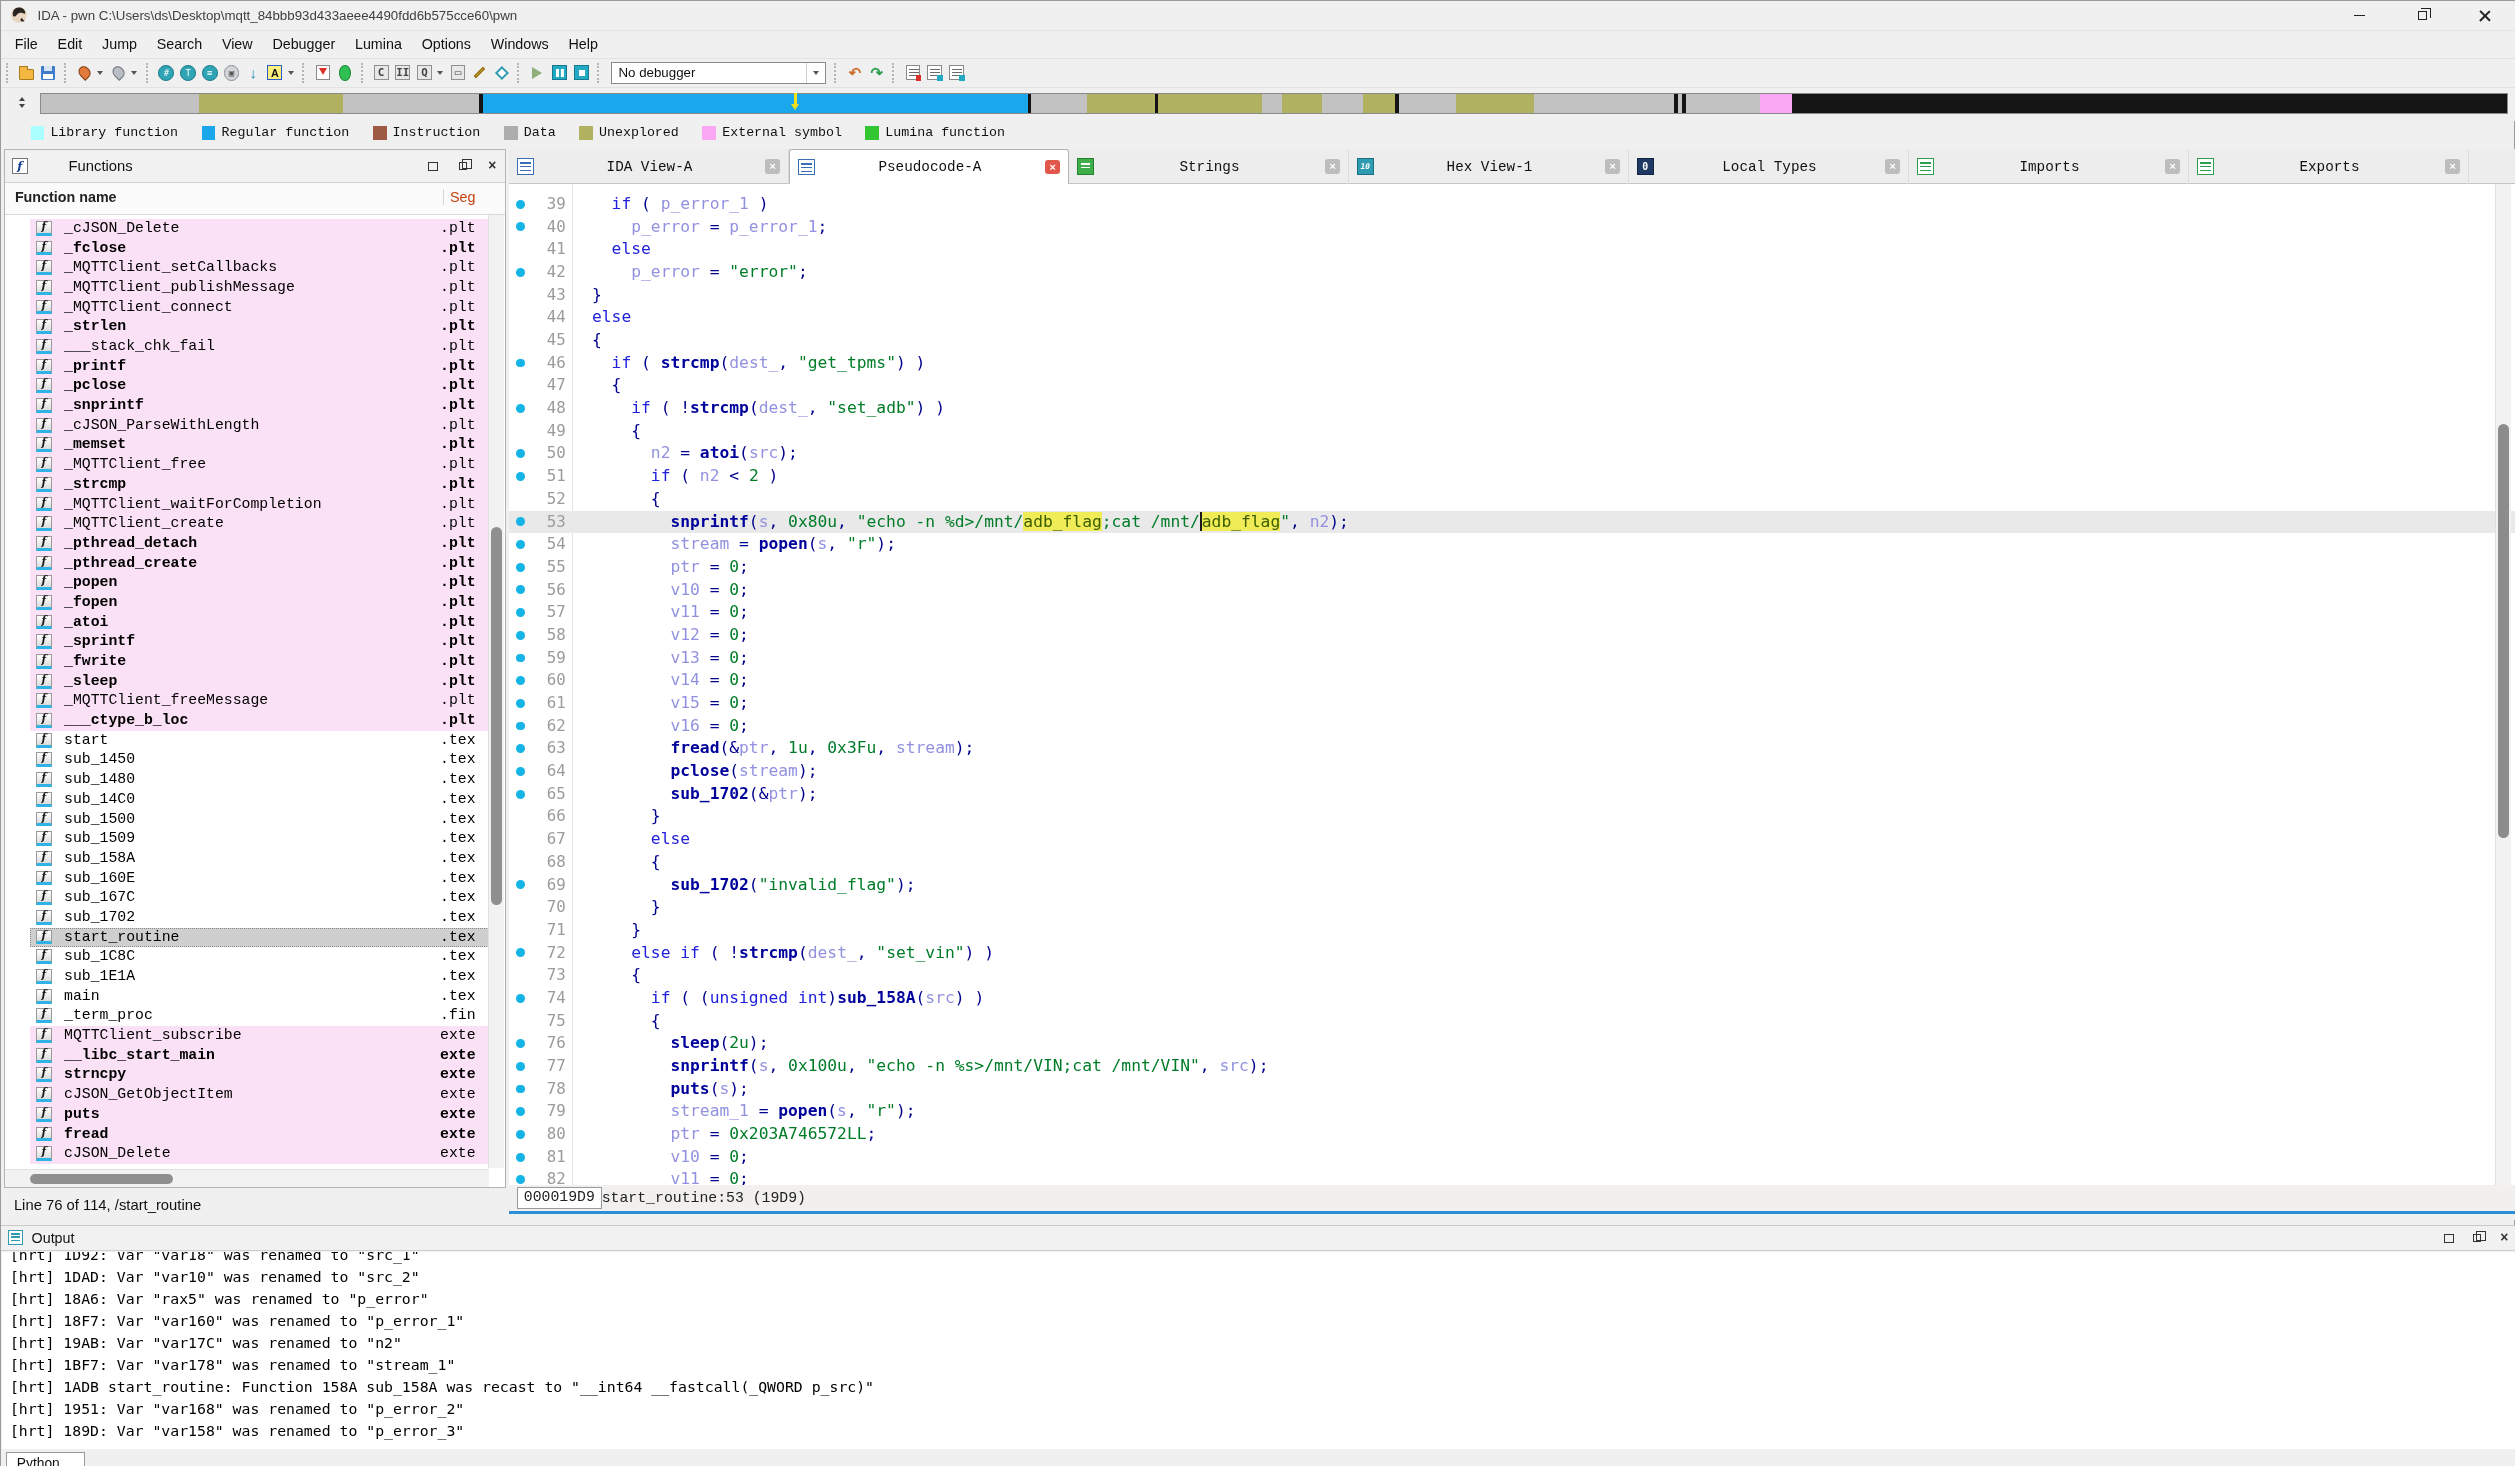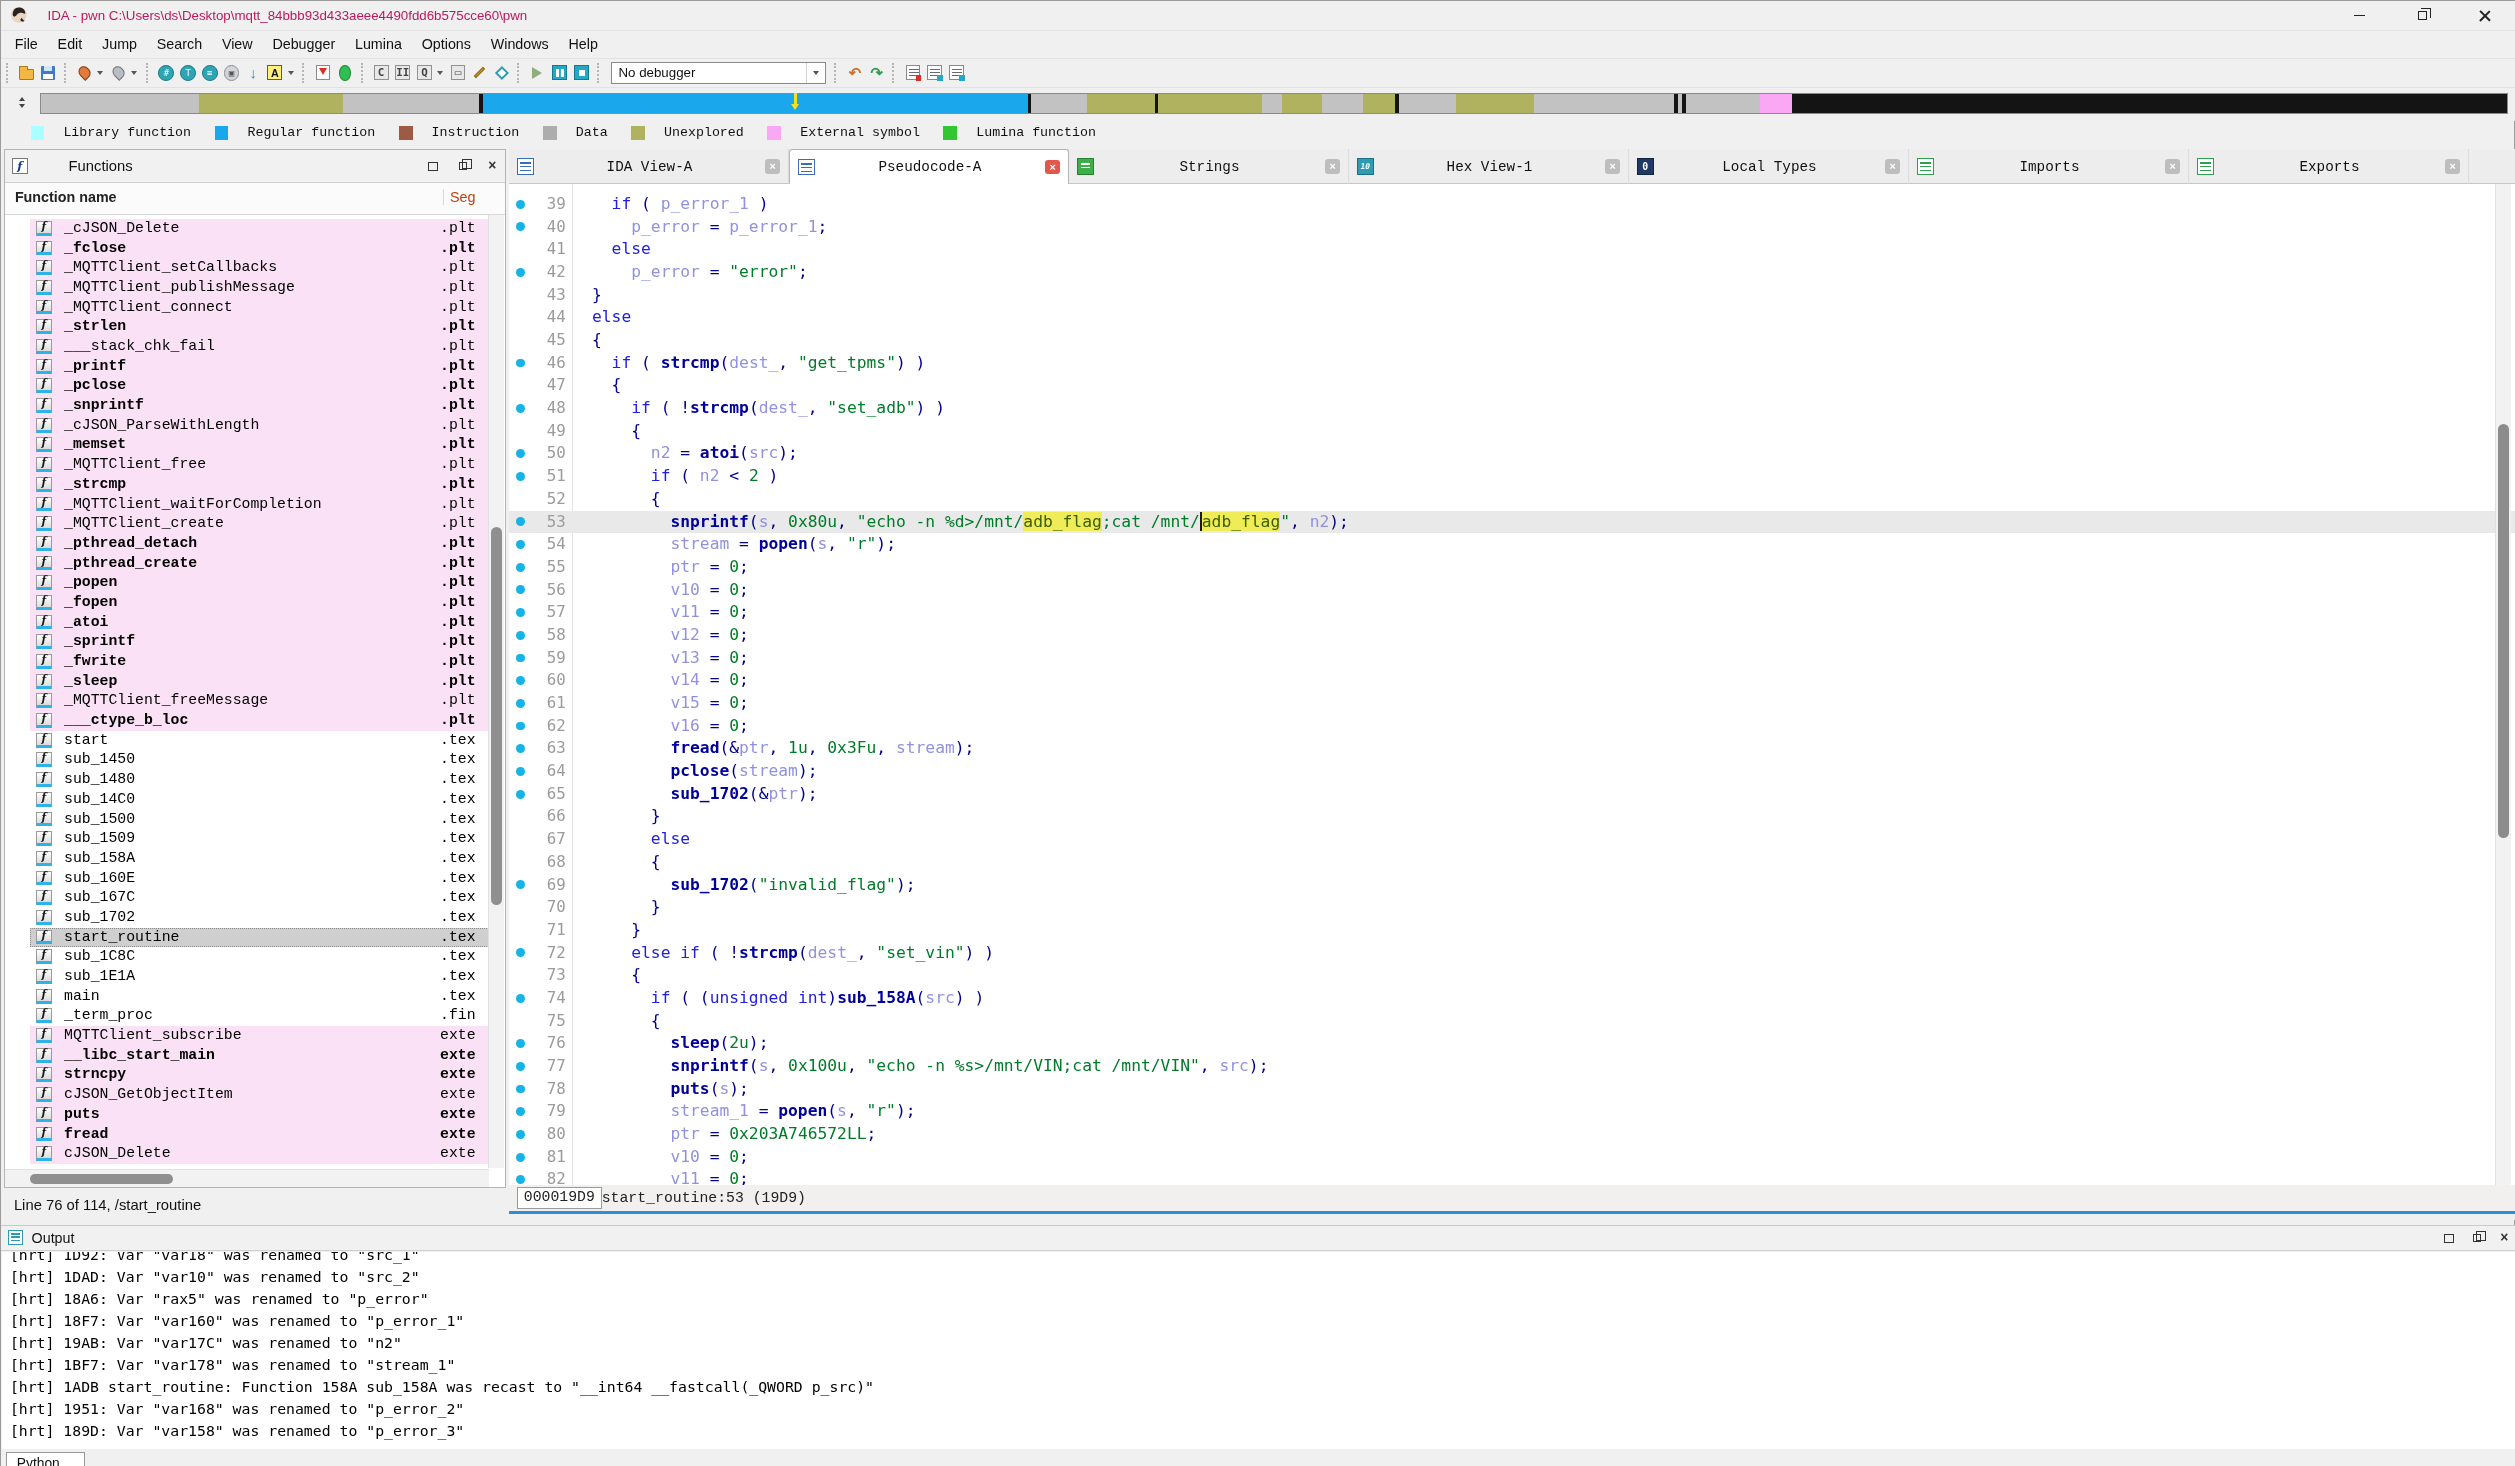--- a/index.html
+++ b/index.html
@@ -4,21 +4,21 @@
 <style>
   * { margin:0; padding:0; box-sizing:border-box; }
   html,body { width:2516px; height:1467px; overflow:hidden; background:#F0F0F0;
               font-family:"Liberation Sans", sans-serif; }
   .win { position:absolute; inset:0; background:#F0F0F0; border:1px solid #9B9B9B; }
 
   
   .titlebar { position:absolute; left:0; top:0; width:2516px; height:29.6px; background:#F0F0F0;
               display:flex; align-items:center; border-bottom:1px solid #E3E3E3; }
   .app-icon { width:17.7px; height:17.7px; margin:0 9.9px 0 8.9px; }
-  .title-text { font-size:13.3px; color:#be185d;margin-left:10px; }
+  .title-text { font-size:13.3px; color:#404040; }
   .win-controls { position:absolute; right:0; top:0; height:29.6px; display:flex; }
   .wbtn { width:63px; height:29.6px; display:flex; align-items:center; justify-content:center; }
   .glyph-min { width:10.8px; height:1px; background:#222; }
   .glyph-restore { width:8.9px; height:8.9px; border:1px solid #222; position:relative; background:#F0F0F0; }
   .glyph-restore:before { content:""; position:absolute; left:2px; top:-3.9px; width:8.9px; height:8.9px;
                           border:1px solid #222; border-bottom:none; border-left:none; }
   .glyph-close { position:relative; width:11.8px; height:11.8px; }
   .glyph-close:before,.glyph-close:after { content:""; position:absolute; left:4.9px; top:-1px; width:1.6px; height:13.8px; background:#222; }
   .glyph-close:before { transform:rotate(45deg);} .glyph-close:after { transform:rotate(-45deg);}
 
@@ -83,21 +83,21 @@
   .band { position:absolute; left:39px; top:4.9px; width:2468px; height:20.7px; border:1px solid #8A8A8A;
           display:flex; overflow:visible; background:#C2C2C2; }
   .band .seg { height:100%; }
   .band-marker { position:absolute; top:-3px; width:0; height:0; z-index:5; }
   .band-marker .stem { position:absolute; left:-1px; top:2px; width:3px; height:12.8px; background:#F4E11C; }
   .band-marker .head { position:absolute; left:-3.9px; top:12.8px; border:4.4px solid transparent; border-top:6.9px solid #F4E11C; }
 
   
   .legend { position:absolute; left:0; top:120px; width:2516px; height:23.6px; display:flex; align-items:center;
             padding-left:29.6px; gap:23.6px; }
-  .leg-item { display:flex; align-items:center; gap:19px; }
+  .leg-item { display:flex; align-items:center; gap:6px; }
   .leg-sw { width:13.8px; height:13.8px; }
   .leg-label { font-family:"Liberation Mono",monospace; font-size:13.3px; color:#111; }
 
   
   .funcpanel { position:absolute; left:3px; top:148px; width:502px; height:1039px; background:#FFF;
                border:1px solid #B4B4B4; }
   .fp-header { position:absolute; left:0; top:0; width:100%; height:32.5px; background:#F1F1F1;
                border-bottom:1px solid #CFCFCF; display:flex; align-items:center; }
   .fico-panel { width:15.8px; height:15.8px; border:1px solid #777; background:#FFF; color:#123C8C; font-style:italic;
                 font-weight:bold; font-family:"DejaVu Serif",serif; font-size:11.8px; display:flex; align-items:center;

